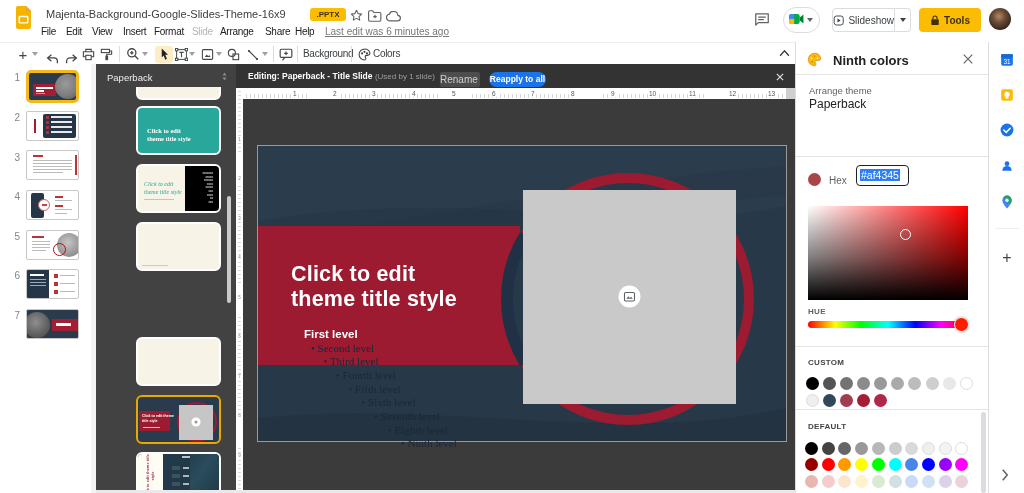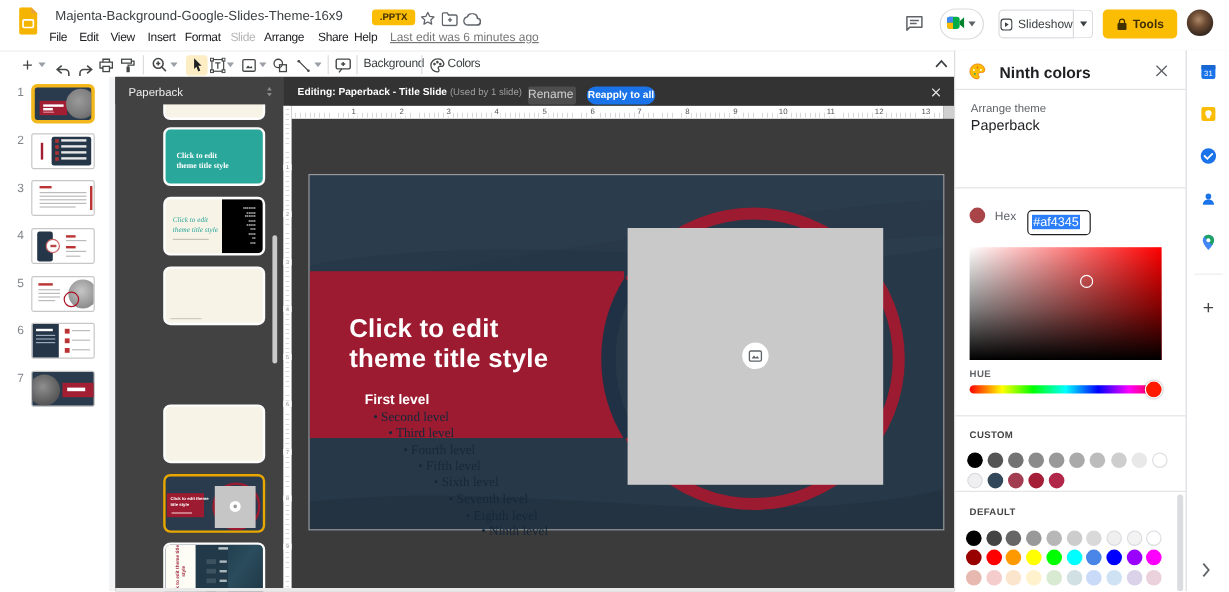--- a/index.html
+++ b/index.html
@@ -423,21 +423,21 @@
     <div class="abs" style="left:37px;top:11px;font-size:13px;font-weight:bold;color:#202124">Ninth colors</div>
     <svg class="abs" style="left:167px;top:12px" width="10" height="10" viewBox="0 0 14 14" stroke="#5f6368" stroke-width="1.6">
         <path d="M1 1 L13 13 M13 1 L1 13"></path>
       </svg>
     <div class="pdiv" style="top:32px"></div>
     <div class="abs" style="left:13px;top:43px;font-size:9.5px;color:#5f6368">Arrange theme</div>
     <div class="abs" style="left:13px;top:55px;font-size:12px;color:#202124">Paperback</div>
     <div class="pdiv" style="top:114px"></div>
     <div class="abs" style="left:12px;top:131px;width:13px;height:13px;border-radius:50%;background:#a94548"></div>
     <div class="abs" style="left:33px;top:133px;font-size:10px;color:#5f6368">Hex</div>
-    <div class="abs" style="left:60px;top:133px;width:53px;height:21px;border:1.5px solid #202124;border-radius:4px;background:#fff">
+    <div class="abs" style="left:60px;top:123px;width:53px;height:21px;border:1.5px solid #202124;border-radius:4px;background:#fff">
       <span style="position:absolute;left:3px;top:3px;font-size:10.5px;background:#2d7ff9;color:#fff;padding:0 1px">#af4345</span>
     </div>
     <div class="abs" style="left:12px;top:164px;width:160px;height:94px;background:linear-gradient(to bottom, rgba(0,0,0,0) 0%, rgba(0,0,0,0.5) 55%, #000 100%), linear-gradient(to right, #fff, #f00)"></div>
     <div class="abs" style="left:104px;top:186.5px;width:11px;height:11px;border:1.8px solid #fff;border-radius:50%"></div>
     <div class="abs" style="left:12px;top:265px;font-size:8px;color:#5f6368;font-weight:bold;letter-spacing:0.3px">HUE</div>
     <div class="abs" style="left:12px;top:279px;width:160px;height:7px;border-radius:4px;background:linear-gradient(to right,#f00,#ff0 17%,#0f0 33%,#0ff 50%,#00f 67%,#f0f 83%,#f00)"></div>
     <div class="abs" style="left:158px;top:275px;width:15px;height:15px;border-radius:50%;background:#ff1a00;border:1.5px solid #fff;box-shadow:0 0 2px rgba(0,0,0,0.4)"></div>
     <div class="pdiv" style="top:304px"></div>
     <div class="abs" style="left:12px;top:316px;font-size:8px;color:#444;font-weight:bold;letter-spacing:0.3px">CUSTOM</div>
     <div>

